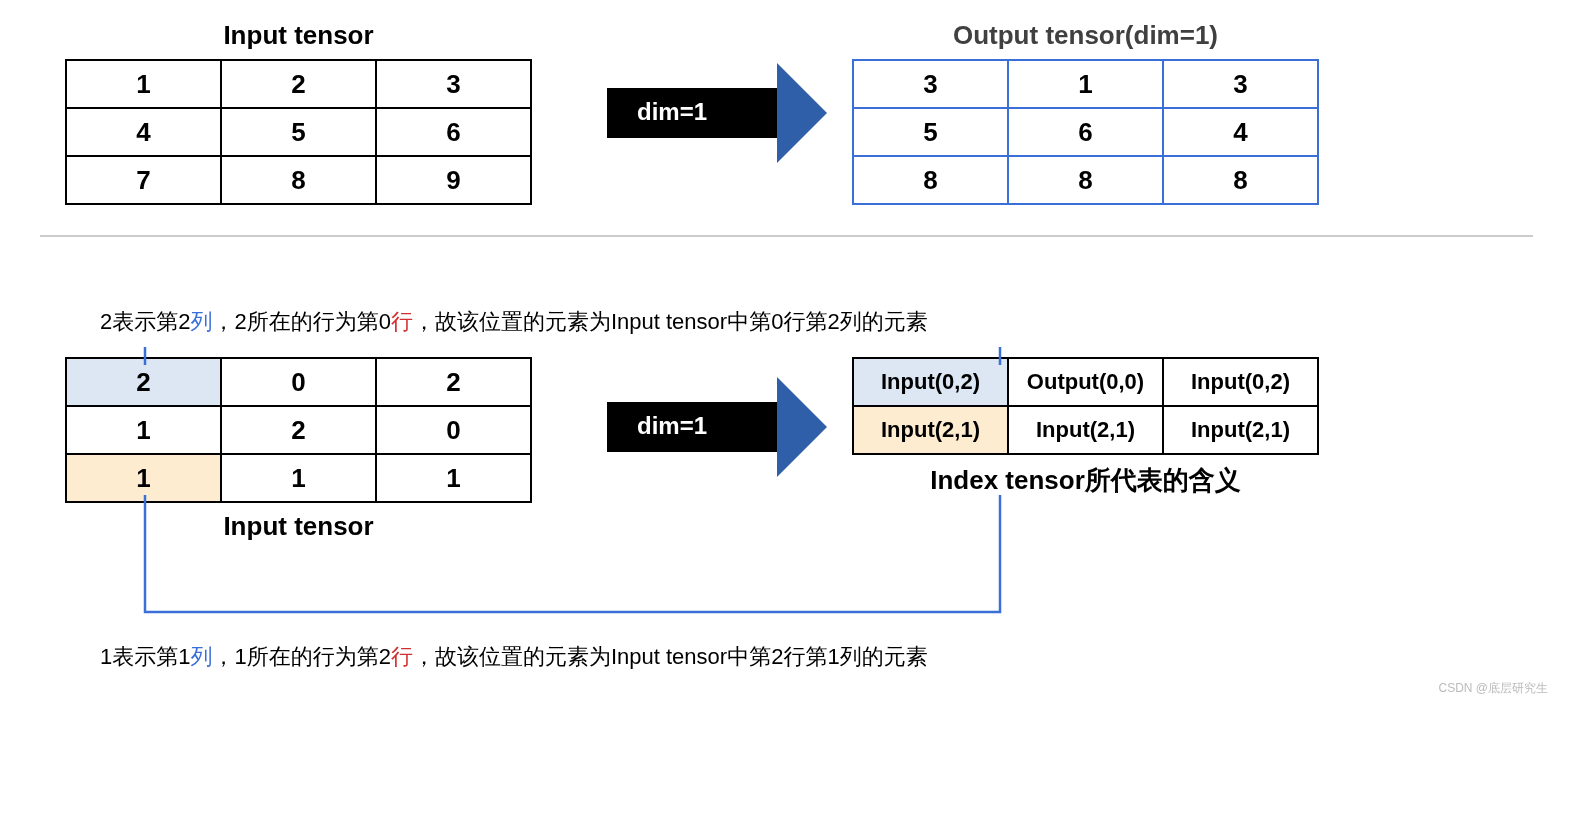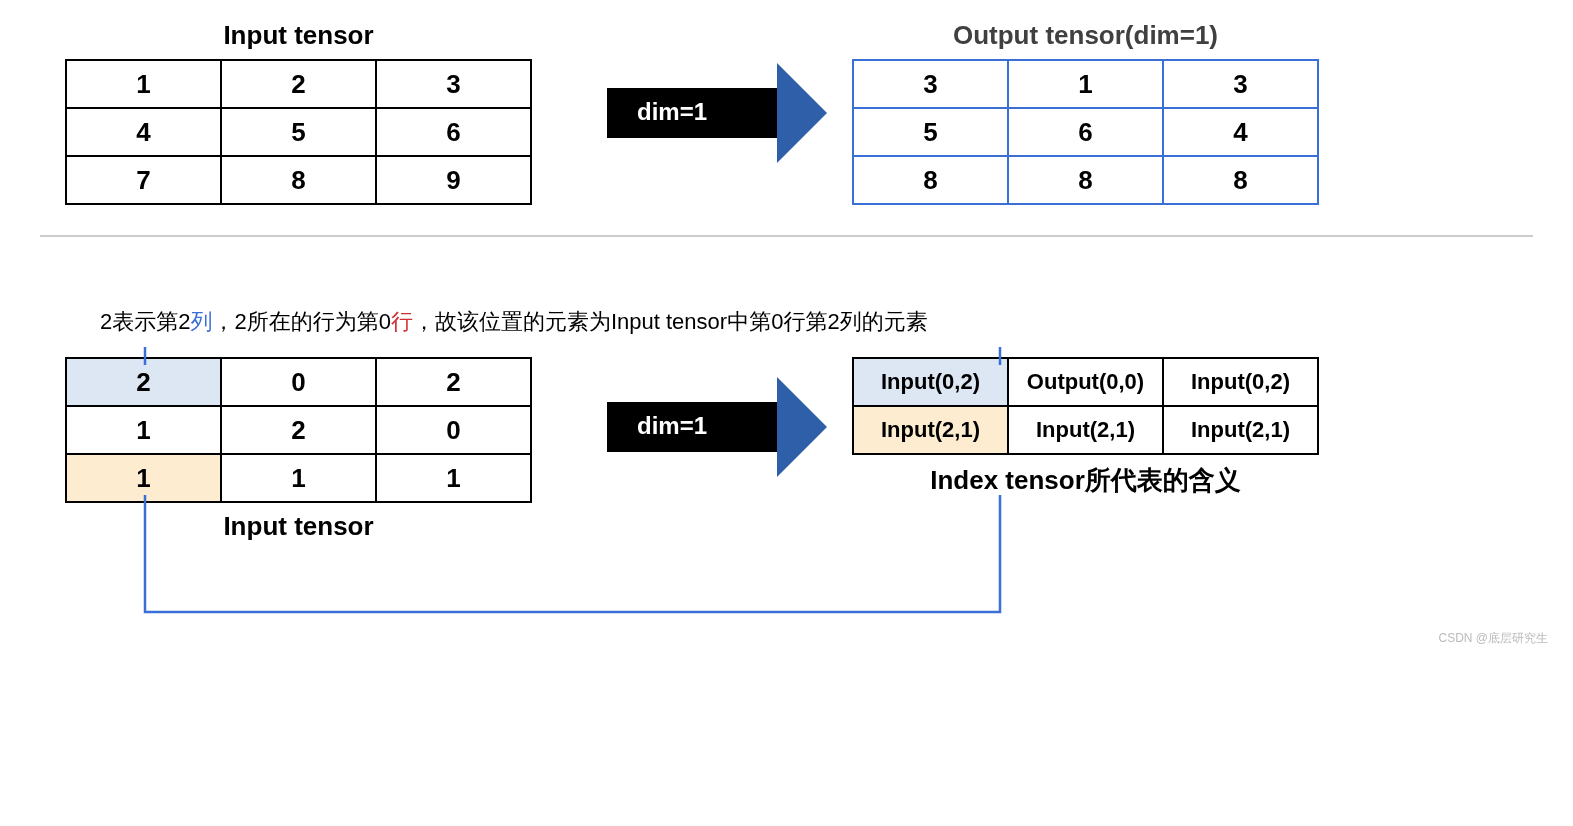--- a/index.html
+++ b/index.html
@@ -217,16 +217,19 @@
               <td>Input(2,1)</td>
             </tr>
       </tbody>
         </table>
       <div class="tensor-title below" style="font-weight:bold;">Index tensor所代表的含义</div>
     </div>
   </div>
 
   <div style="height:90px;"></div>
 
+  <div class="anno-text">
+    <span>1表示第1</span><span class="colblue">列</span><span>，1所在的行为第2</span><span class="rowred">行</span><span>，故该位置的元素为Input tensor中第2行第1列的元素</span>
+  </div>
 
 </div>
 
 <div class="watermark">CSDN @底层研究生</div>
 
 </body></html>

